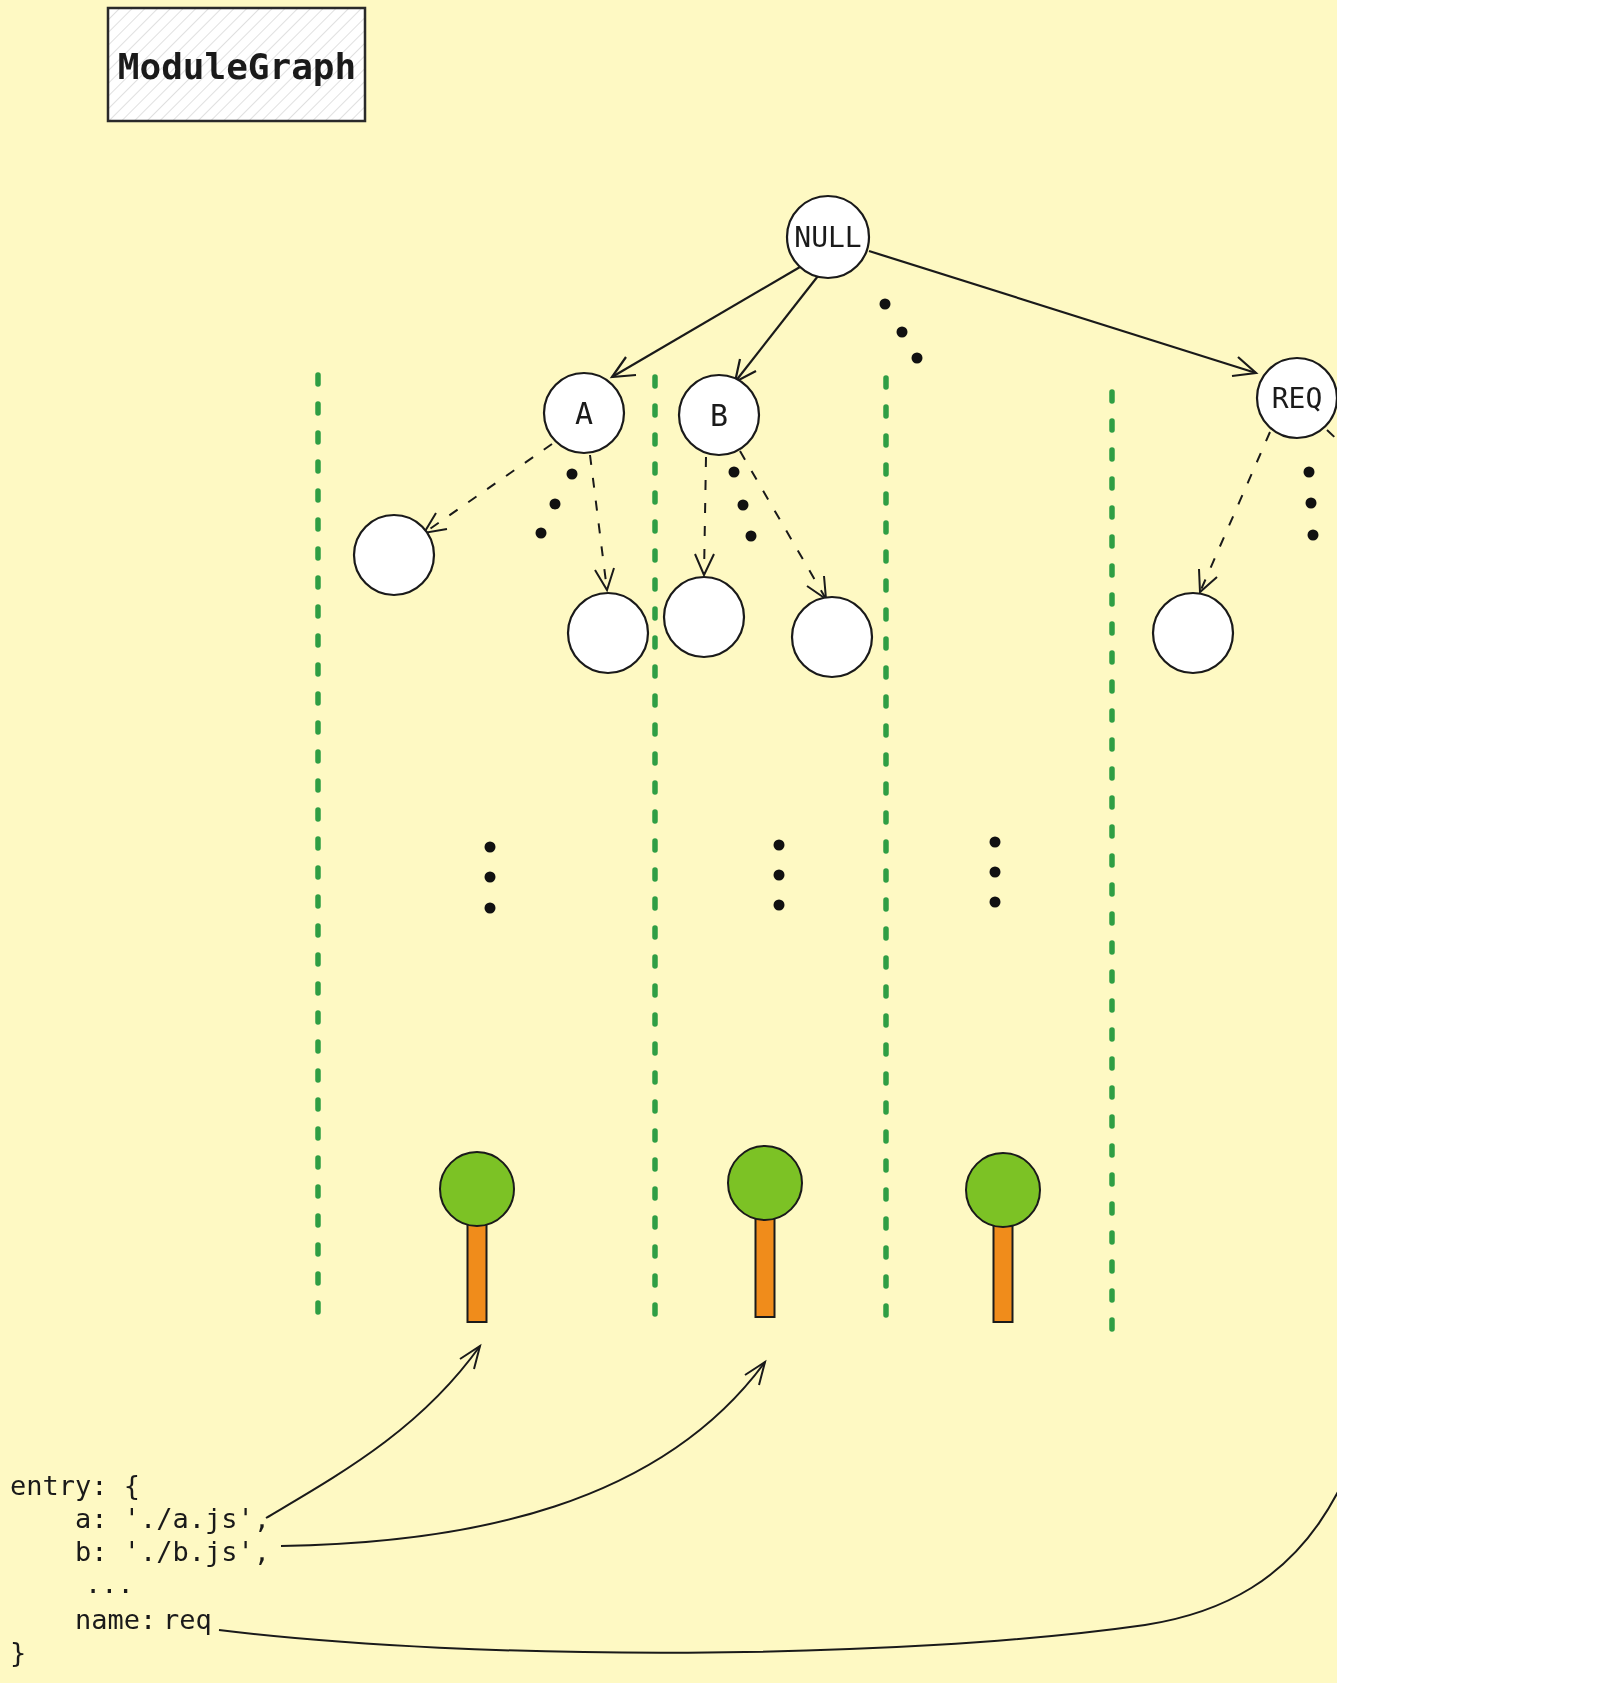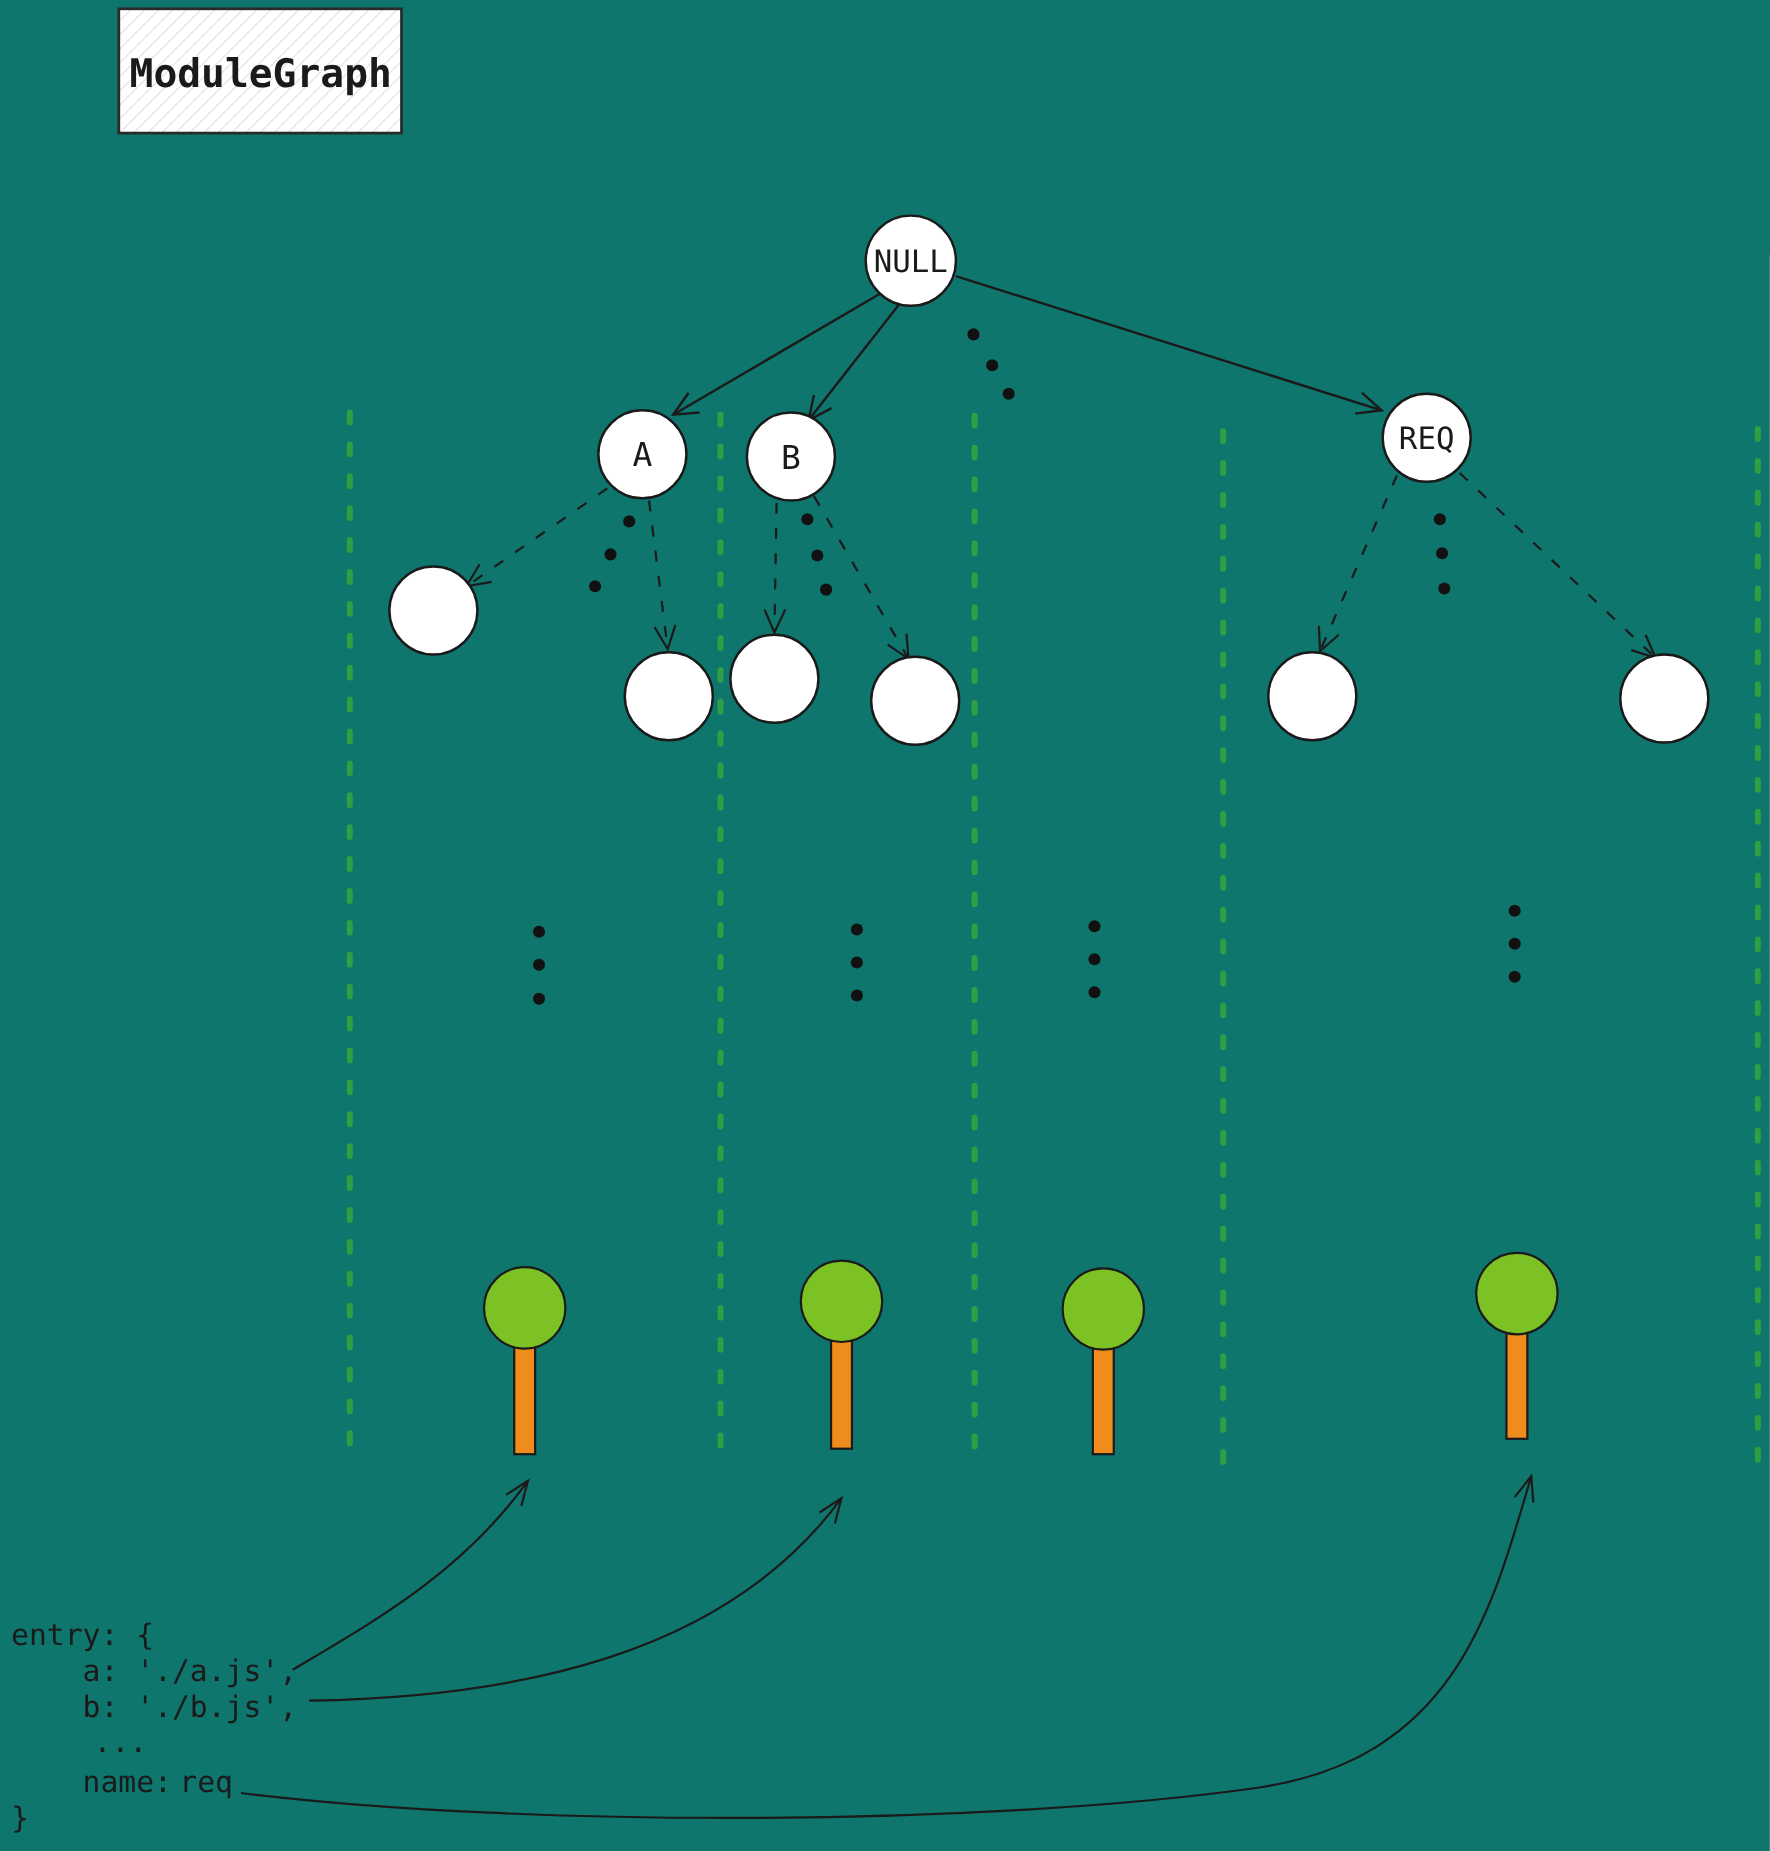--- a/index.html
+++ b/index.html
@@ -1,16 +1,16 @@
 <!DOCTYPE html>
 <html><head>
 <meta charset="utf-8">
 <style>
   html,body{margin:0;padding:0;background:#ffffff;}
-  .stage{position:relative;width:1609px;height:1683px;background:#0f766e;overflow:hidden;}
+  .stage{position:relative;width:1337px;height:1683px;background:#fef9c3;overflow:hidden;}
   svg{display:block;}
   text{font-family:"DejaVu Sans Mono","Liberation Mono",monospace;fill:#1a1a1a;}
   .node-label{font-size:30px;}
   .code-line{font-size:27px;}
   .title-label{font-size:36px;font-weight:bold;}
 </style>
 </head>
 <body>
 
 <div class="stage">

